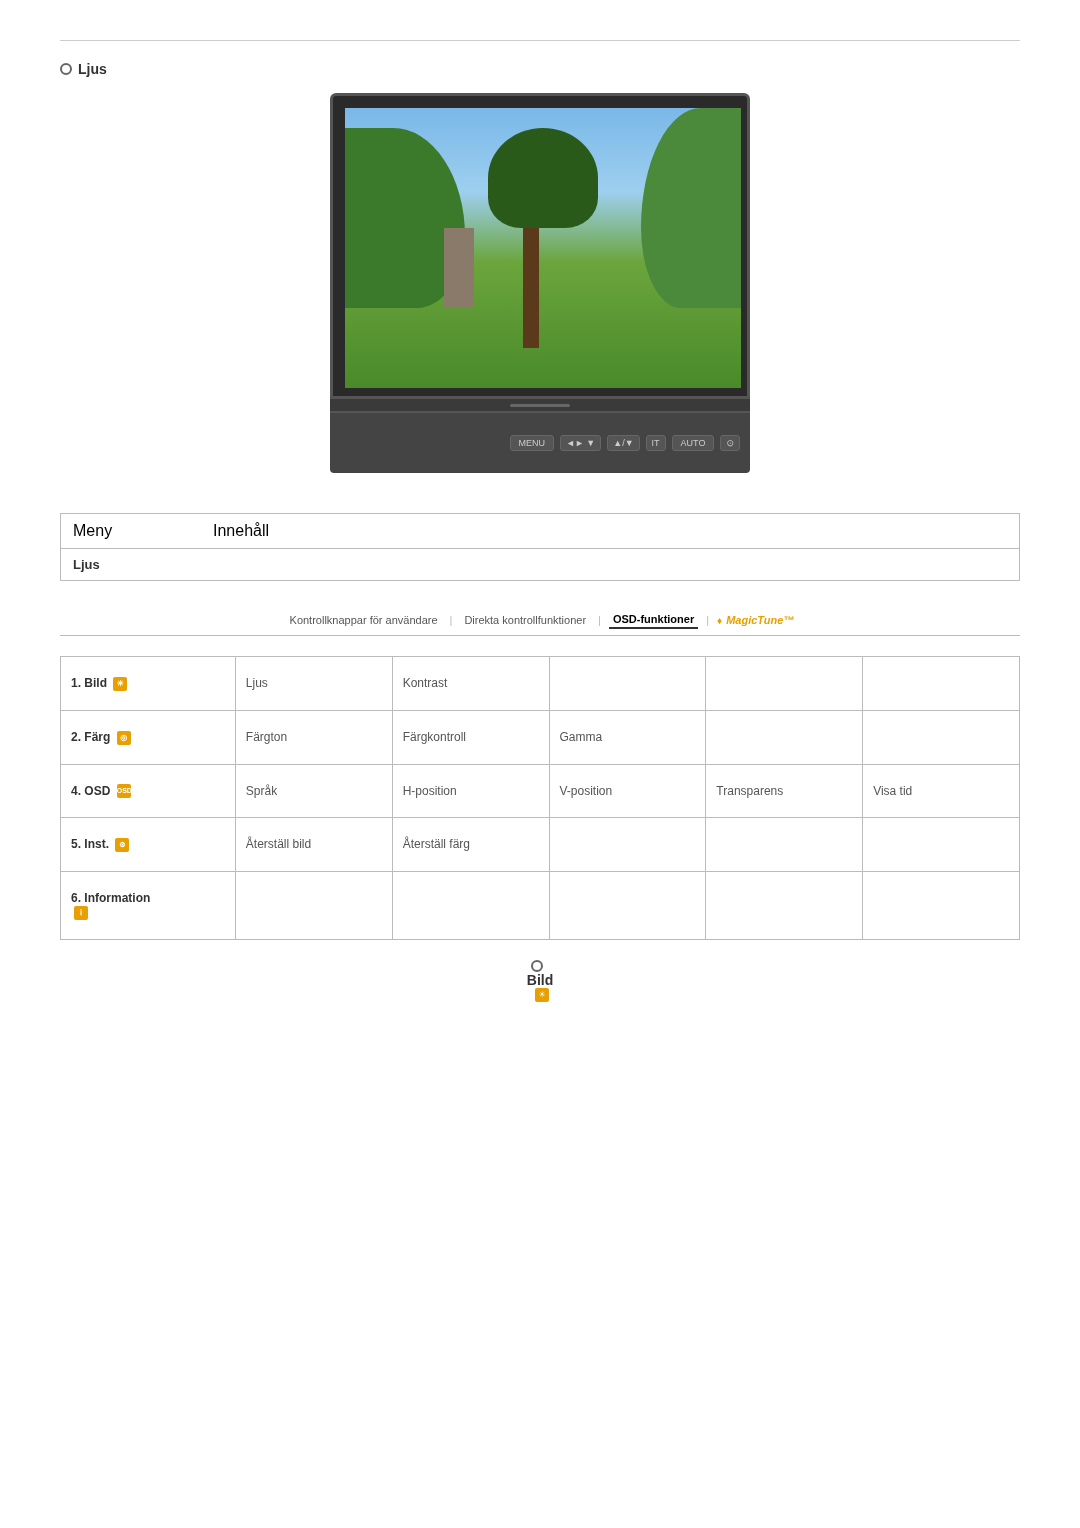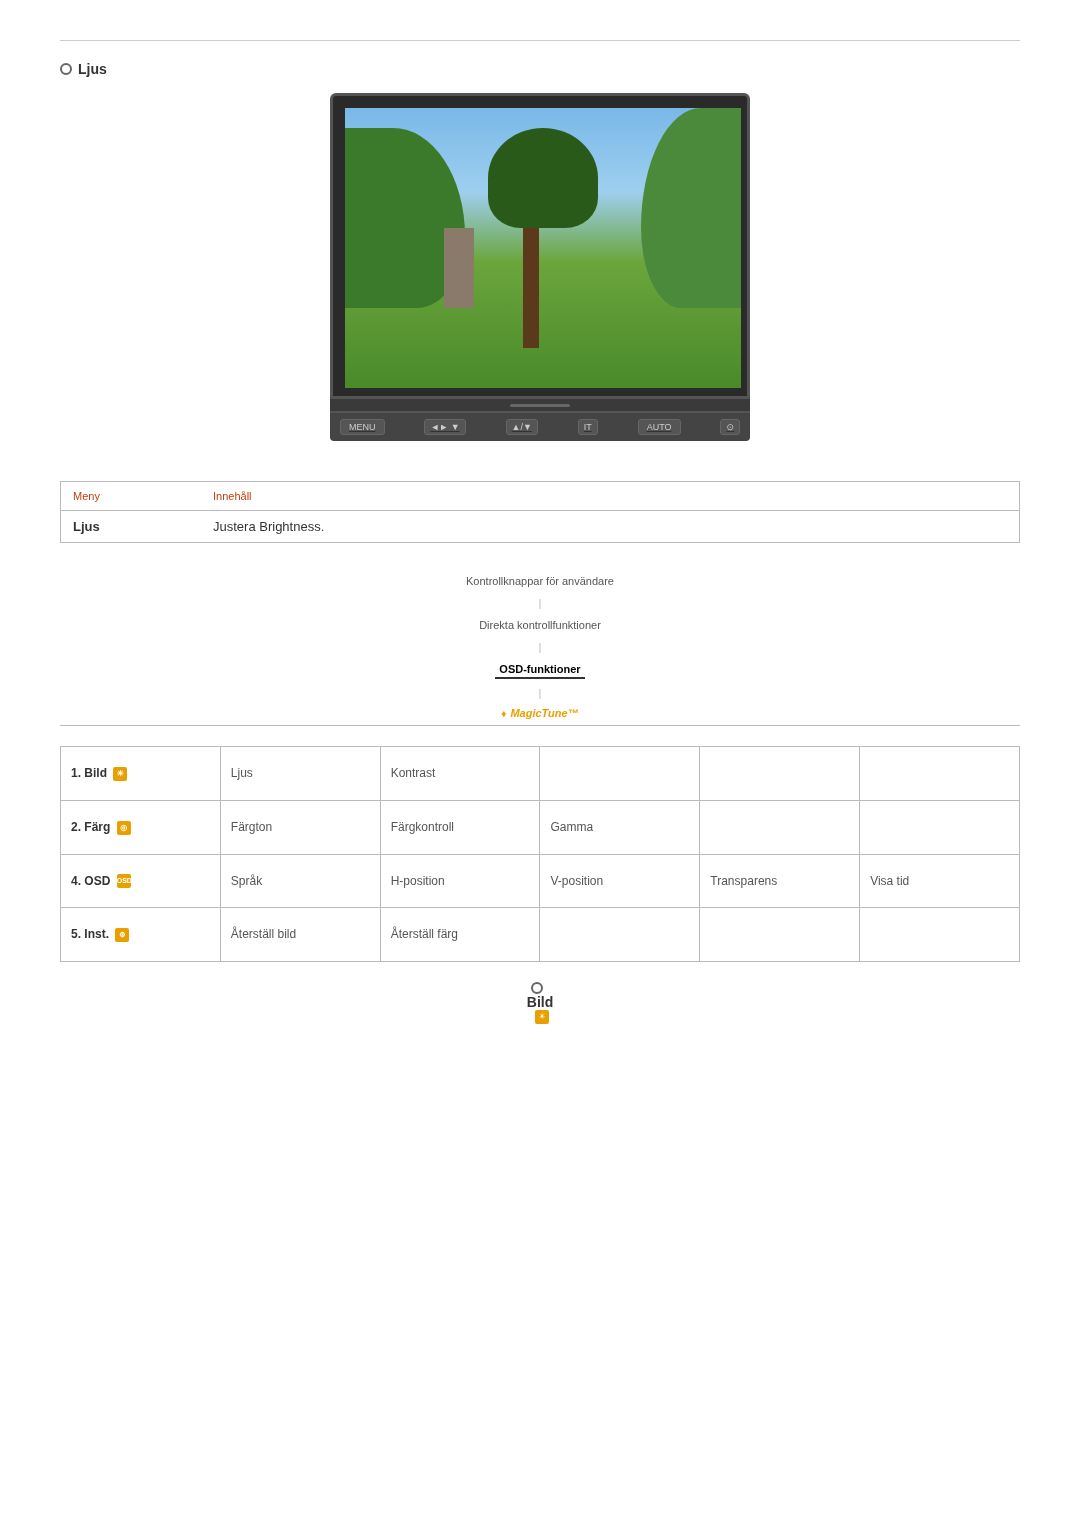--- a/index.html
+++ b/index.html
@@ -143,27 +143,26 @@
     .monitor-bottom-line {
       width: 60px;
       height: 3px;
       background: #666;
       border-radius: 2px;
     }
 
     .monitor-controls {
       background: #444;
       width: 420px;
-      padding: 6px 10px;
-      display: flex;
-      align-items: center;
-      justify-content: space-between;
+      padding: 22px 10px;
+      display: flex;
+      align-items: center;
+      justify-content: flex-end;
       gap: 6px;
       border-radius: 0 0 4px 4px;
-      text-decoration: underline;
     }
 
     .ctrl-btn {
       background: #555;
       border: 1px solid #666;
       border-radius: 3px;
       padding: 2px 5px;
       font-size: 9px;
       color: #ccc;
       white-space: nowrap;
@@ -176,22 +175,22 @@
     .info-table-section {
       margin: 30px 60px;
       border: 1px solid #bbb;
     }
 
     .info-table-header {
       display: grid;
       grid-template-columns: 140px 1fr;
       border-bottom: 1px solid #bbb;
       padding: 8px 12px;
-      font-size: 11px;
-      color: #c2410c;
+      font-size: 16px;
+      color: #000000;
     }
 
     .info-table-row {
       display: grid;
       grid-template-columns: 140px 1fr;
       padding: 8px 12px;
       font-size: 13px;
     }
 
     .info-table-row .menu-item {
@@ -201,21 +200,20 @@
     .nav-tabs-section {
       display: flex;
       justify-content: center;
       align-items: center;
       margin: 30px 60px 20px 60px;
       border-bottom: 1px solid #bbb;
       padding-bottom: 6px;
       font-size: 11px;
       color: #555;
       gap: 8px;
-      flex-direction: column;
     }
 
     .nav-tab {
       cursor: pointer;
       padding: 2px 4px;
       color: #555;
       text-decoration: none;
     }
 
     .nav-tab.active {
@@ -325,21 +323,20 @@
   </div>
 </div>
 
 <div class="info-table-section">
   <div class="info-table-header">
     <span>Meny</span>
     <span>Innehåll</span>
   </div>
   <div class="info-table-row">
     <span class="menu-item">Ljus</span>
-    <span>Justera Brightness.</span>
   </div>
 </div>
 
 <div class="nav-tabs-section">
   <span class="nav-tab">Kontrollknappar för användare</span>
   <span class="nav-separator">|</span>
   <span class="nav-tab">Direkta kontrollfunktioner</span>
   <span class="nav-separator">|</span>
   <span class="nav-tab active">OSD-funktioner</span>
   <span class="nav-separator">|</span>
@@ -395,20 +392,32 @@
           <span>5. Inst.</span>
           <span class="row-icon" style="background:#e8a000;font-size:7px;">⚙</span>
         </td>
         <td class="content-col">Återställ bild</td>
         <td class="content-col">Återställ färg</td>
         <td class="content-col"></td>
         <td class="content-col"></td>
         <td class="content-col"></td>
       </tr>
 
+      <tr>
+        <td class="menu-col" style="vertical-align: top;">
+          <span>6. Information</span>
+          <br>
+          <span class="row-icon" style="background:#e8a000;">ℹ</span>
+        </td>
+        <td class="content-col"></td>
+        <td class="content-col"></td>
+        <td class="content-col"></td>
+        <td class="content-col"></td>
+        <td class="content-col"></td>
+      </tr>
     </tbody>
   </table>
 </div>
 
 <div class="section2-header">
   <span class="circle-icon"></span>
   <span class="section-title">Bild</span>
   <span class="row-icon" style="background:#e8a000;margin-left:4px;">☀</span>
 </div>
 

